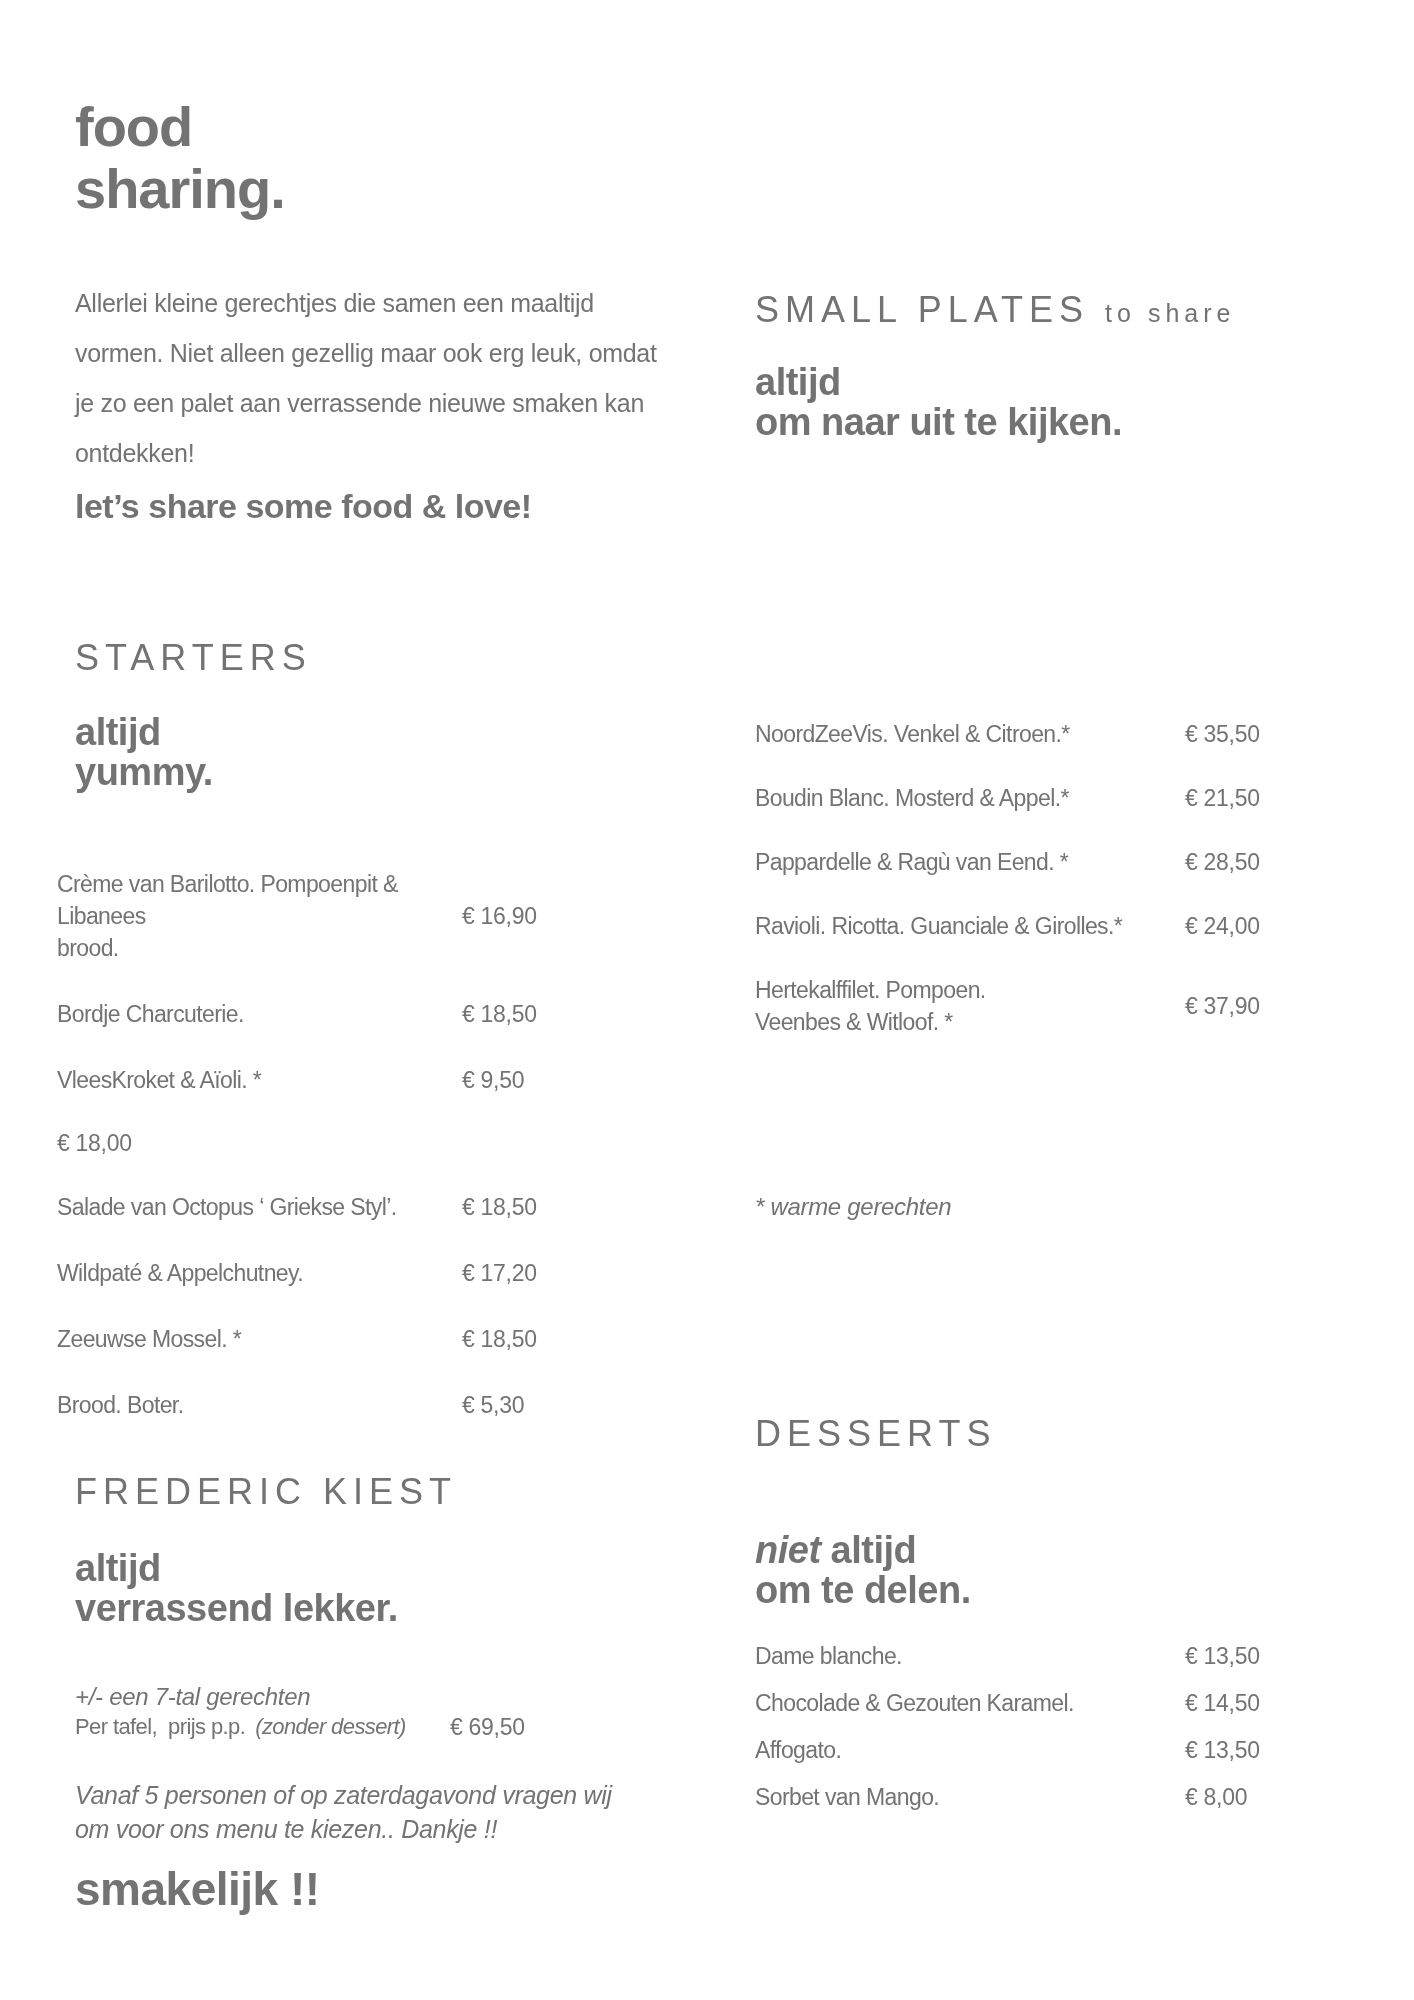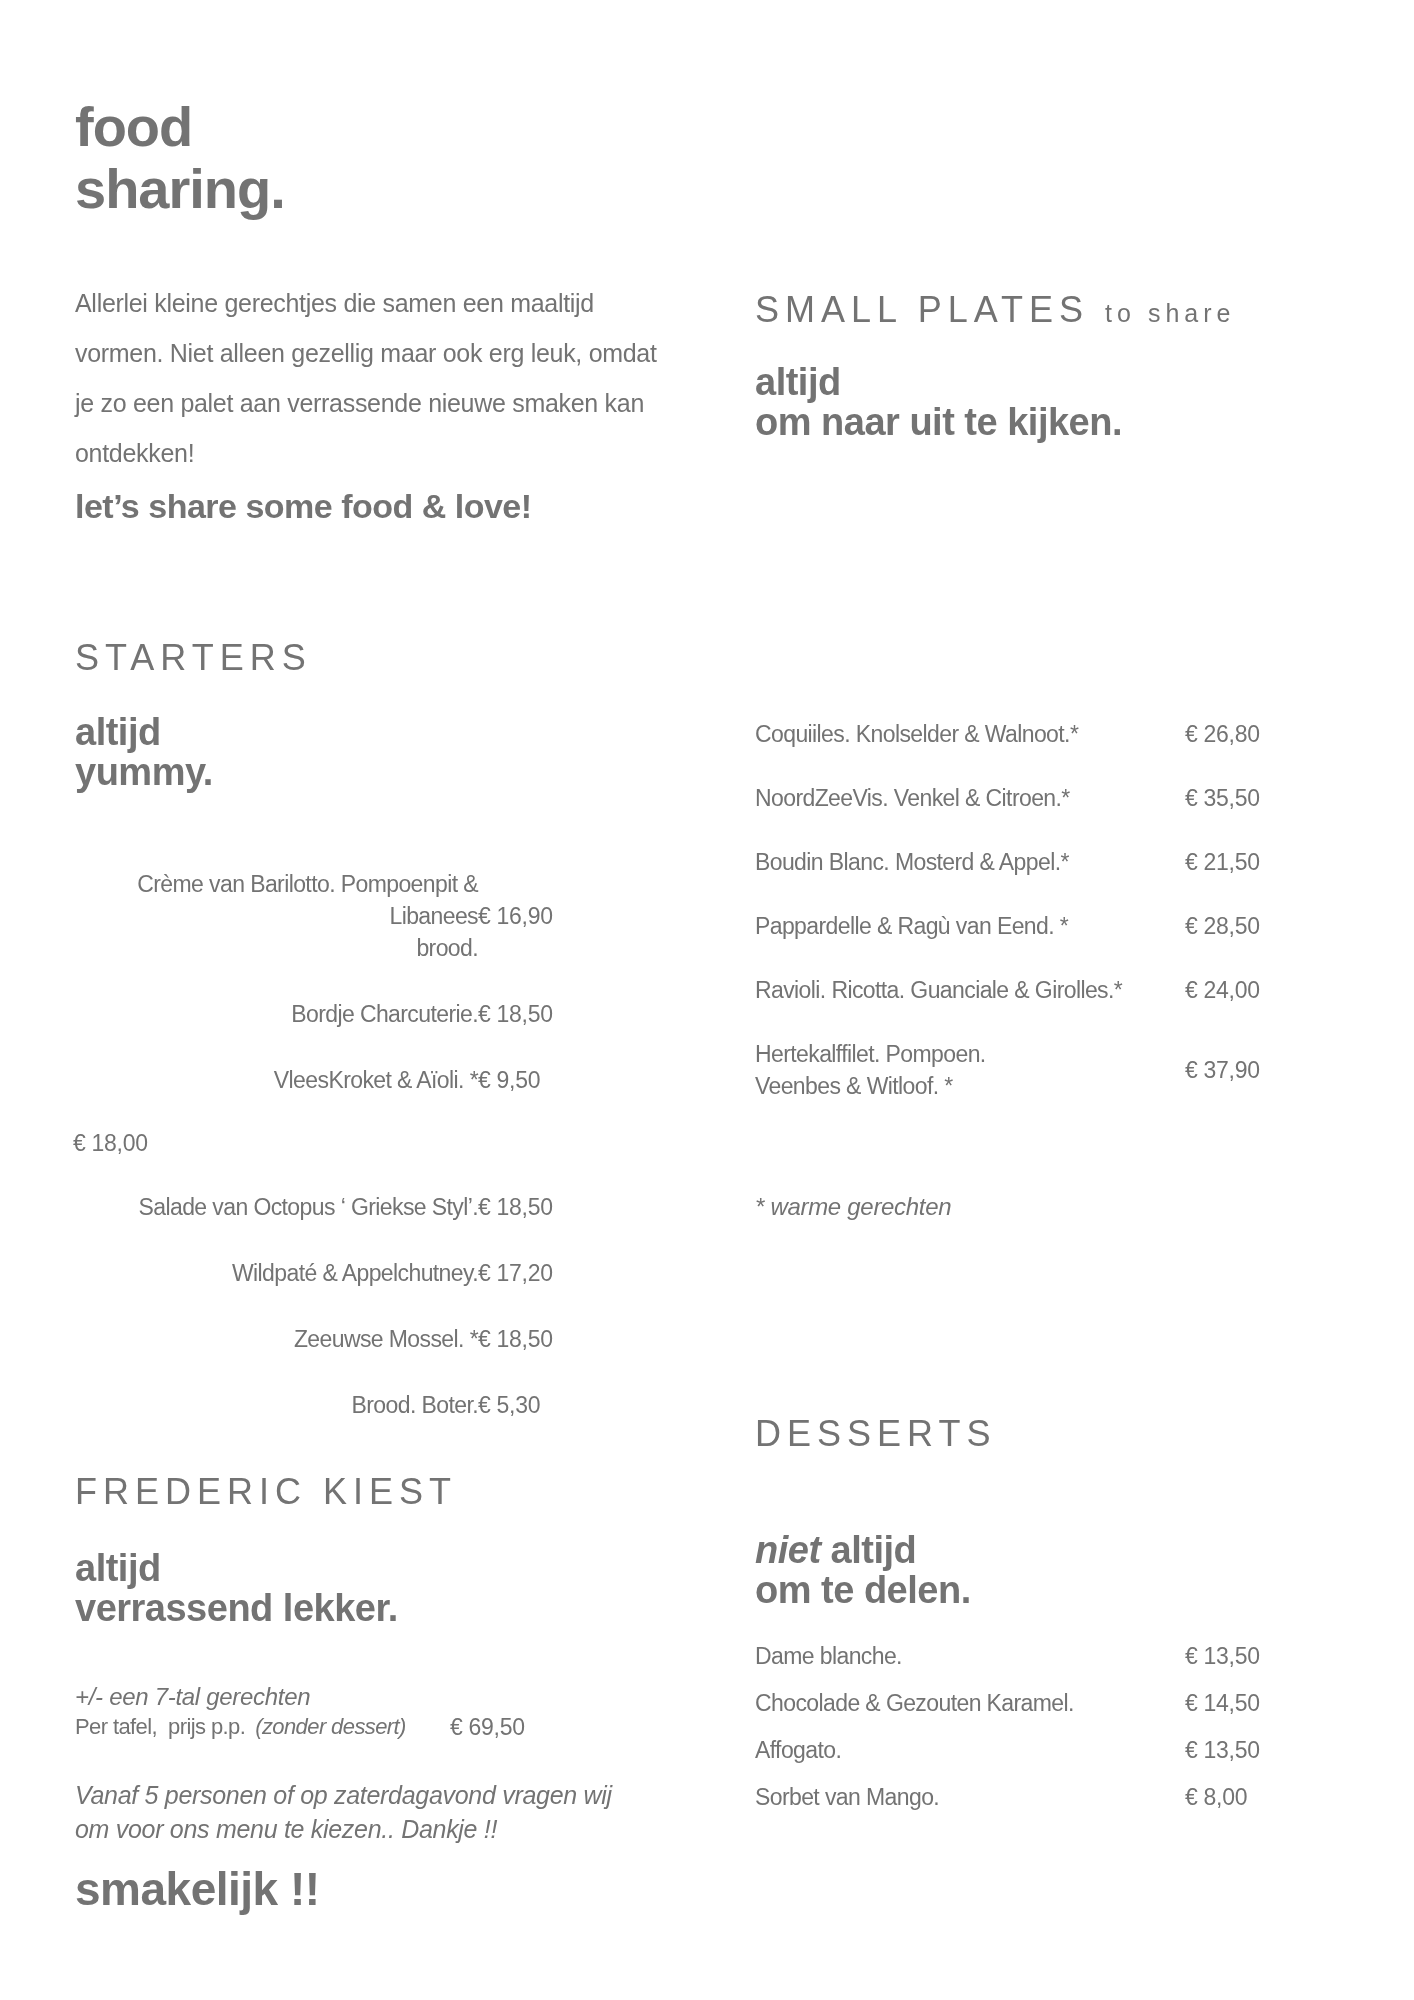--- a/index.html
+++ b/index.html
@@ -118,21 +118,21 @@
 je zo een palet aan verrassende nieuwe smaken kan
 ontdekken!</div>
 
   <div class="abs share-line" style="left:75px; top:487px;">let’s share some food &amp; love!</div>
 
   <div class="abs heading" style="left:75px; top:636px;">STARTERS</div>
 
   <div class="abs tagline" style="left:75px; top:712px;">altijd
 yummy.</div>
 
-  <div class="abs menu-list st" style="left:73px; top:868px;text-align:right;">
+  <div class="abs menu-list st" style="left:57px; top:868px;">
     <div class="menu-row">
       <span class="item-name">Crème van Barilotto. Pompoenpit &amp; Libanees
 brood.</span>
       <span class="price">€ 16,90</span>
     </div>
     <div class="menu-row">
       <span class="item-name">Bordje Charcuterie.</span>
       <span class="price">€ 18,50</span>
     </div>
     <div class="menu-row">
@@ -179,24 +179,20 @@
 
   <div class="abs heading" style="left:755px; top:288px;">
     <span>SMALL PLATES</span><span class="heading-suffix">to share</span>
   </div>
 
   <div class="abs tagline" style="left:755px; top:362px;">altijd
 om naar uit te kijken.</div>
 
   <div class="abs menu-list sp" style="left:755px; top:718px;">
     <div class="menu-row">
-      <span class="item-name">Coquiiles. Knolselder &amp; Walnoot.*</span>
-      <span class="price">€ 26,80</span>
-    </div>
-    <div class="menu-row">
       <span class="item-name">NoordZeeVis. Venkel &amp; Citroen.*</span>
       <span class="price">€ 35,50</span>
     </div>
     <div class="menu-row">
       <span class="item-name">Boudin Blanc. Mosterd &amp; Appel.*</span>
       <span class="price">€ 21,50</span>
     </div>
     <div class="menu-row">
       <span class="item-name">Pappardelle &amp; Ragù van Eend. *</span>
       <span class="price">€ 28,50</span>

